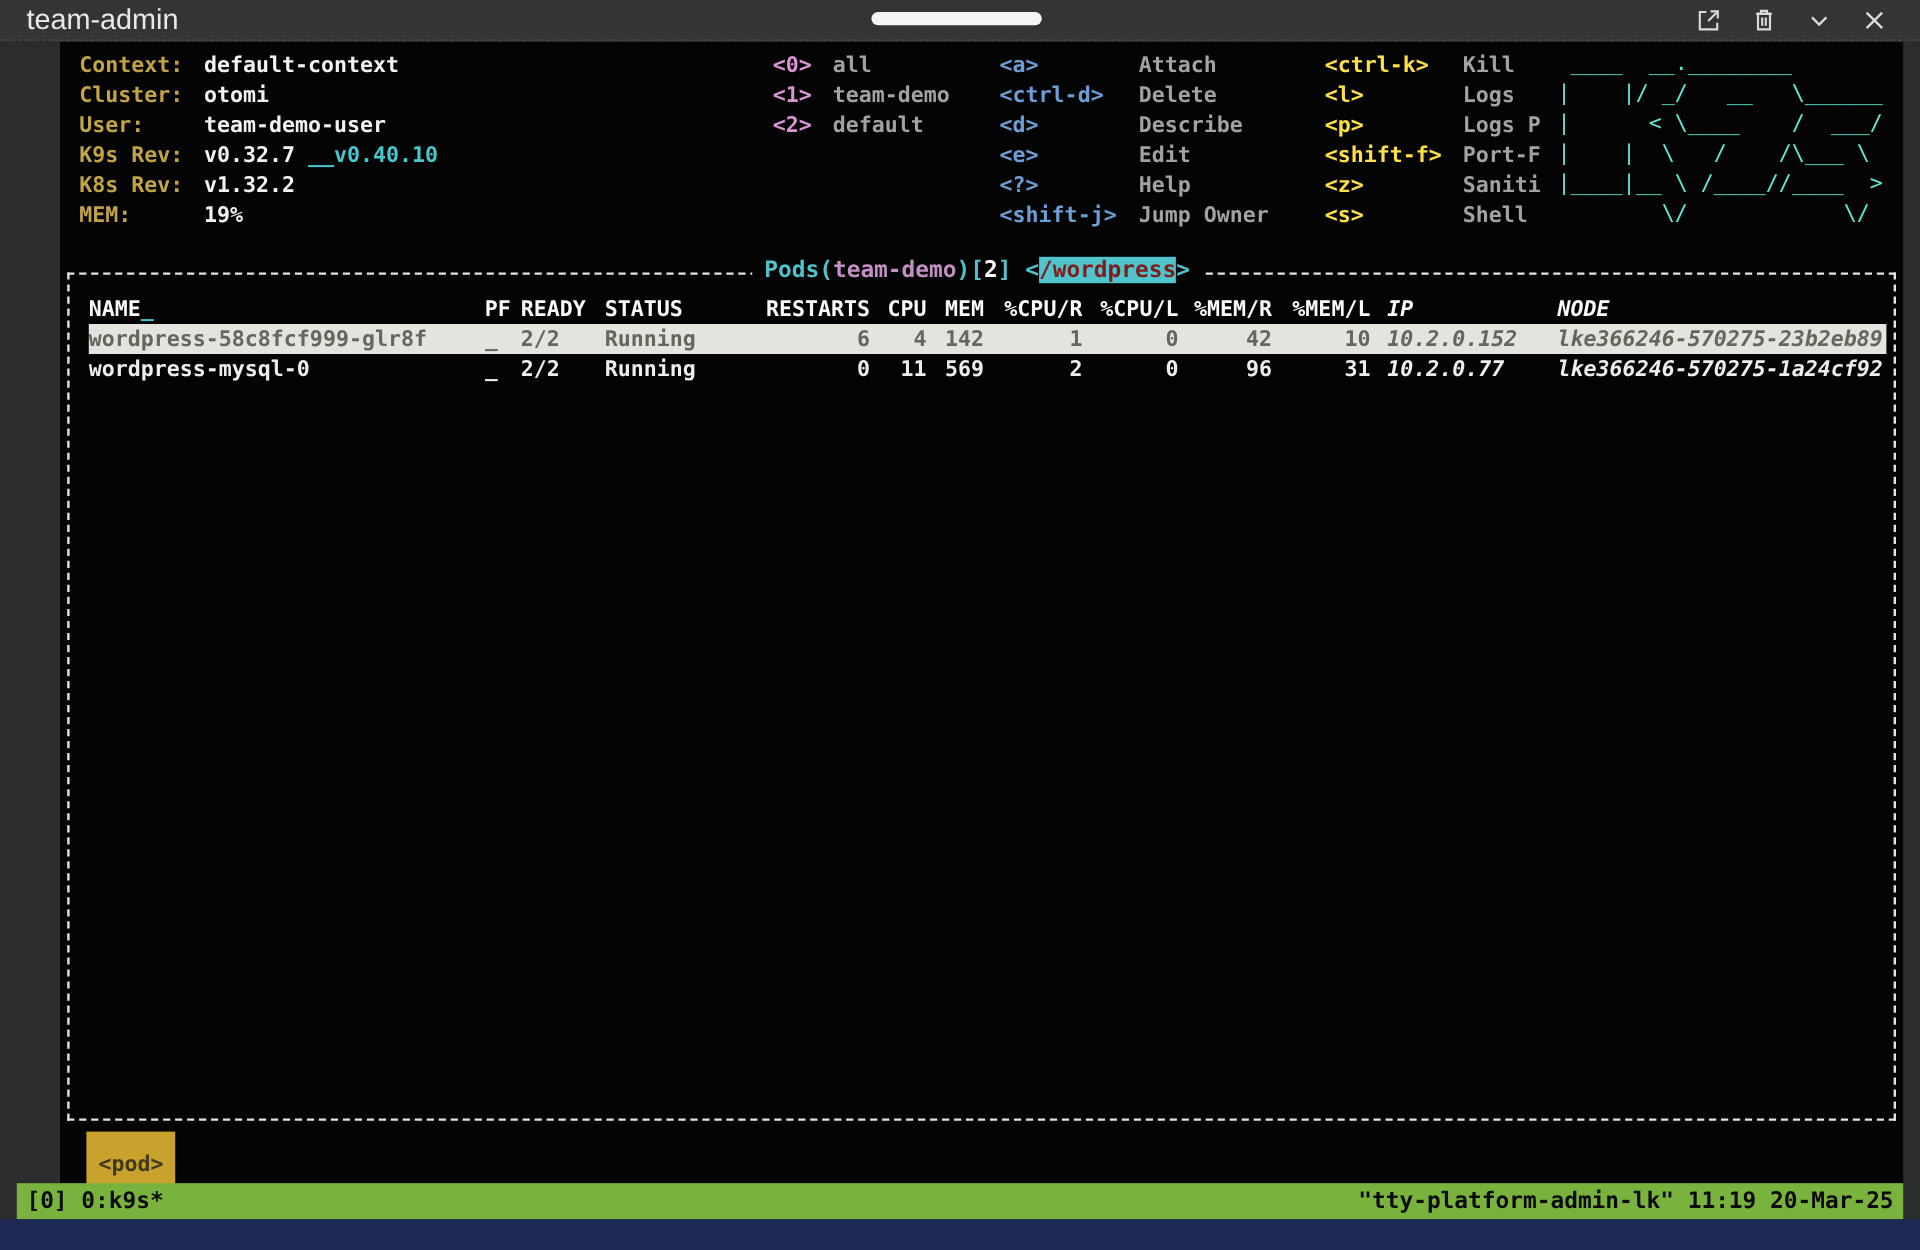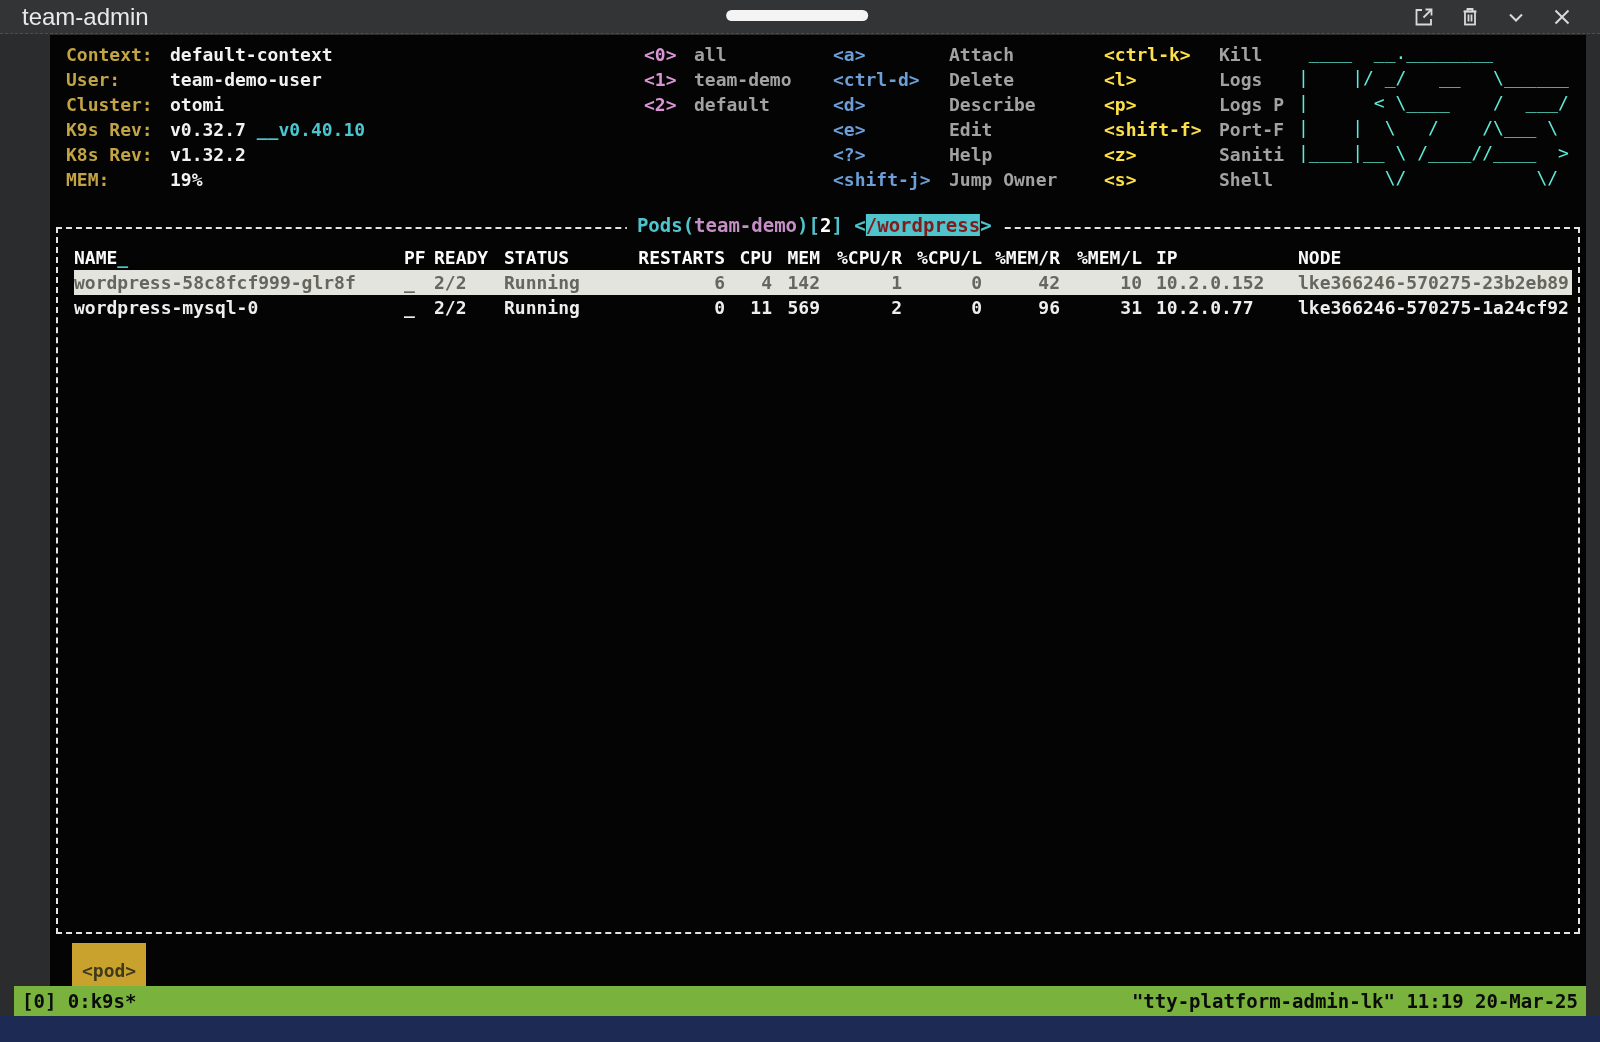--- a/index.html
+++ b/index.html
@@ -65,21 +65,21 @@
   .t-cyan { color:#4fc4cd; font-weight:bold; }
   .t-plum { color:#c48fc4; font-weight:bold; }
   .t-white { color:#ffffff; font-weight:bold; }
   .filter-chip { background:#4fc4cd; color:#7f1d1d; font-weight:bold; }
   .grid {
     display:grid; height:25px; line-height:25px; align-items:center;
     grid-template-columns:330px 30px 70px 105px 116px 47px 48px 82px 80px 78px 82px 142px 1fr;
   }
   .cell { white-space:pre; overflow:hidden; }
   .cell.r { text-align:right; }
-  .cell.pad { padding-left:14px; }
+  .cell.pad { padding-left:14px;font-style:italic; }
   .header-row .cell { color:#fafafa; }
   .sort-ind { color:#49c6ce; }
   .data-row { color:#ededed; }
   .data-row.sel { background:#e4e4df; color:#66665e; }
   
   .crumb-row { flex:none; height:52px; padding-top:9px; }
   .pod-badge {
     display:inline-block; margin-left:22px; background:#c9a22e; color:#403a1c;
     font-weight:bold; font-size:18px; line-height:26px; padding:15px 10px;
   }
@@ -119,22 +119,22 @@
         <path d="M5.5 5.5 L18.5 18.5 M18.5 5.5 L5.5 18.5"></path>
       </svg>
     </div>
   </div>
 
   <div class="terminal">
 
     <div class="term-header">
       <div class="info-col" id="cluster-info">
           <div class="info-row"><span class="info-label">Context:</span><span class="info-value">default-context</span></div>
+          <div class="info-row"><span class="info-label">Cluster:</span><span class="info-value">otomi</span></div>
           <div class="info-row"><span class="info-label">User:</span><span class="info-value">team-demo-user</span></div>
-          <div class="info-row"><span class="info-label">Cluster:</span><span class="info-value">otomi</span></div>
           <div class="info-row"><span class="info-label">K9s Rev:</span><span class="info-value">v0.32.7 </span><span class="info-extra">__v0.40.10</span></div>
           <div class="info-row"><span class="info-label">K8s Rev:</span><span class="info-value">v1.32.2</span></div>
           <div class="info-row"><span class="info-label">MEM:</span><span class="info-value">19%</span></div>
         </div>
       <div class="ns-col" id="ns-shortcuts">
           <div class="sc-row"><span class="sc-key">&lt;0&gt;</span><span class="sc-label">all</span></div>
           <div class="sc-row"><span class="sc-key">&lt;1&gt;</span><span class="sc-label">team-demo</span></div>
           <div class="sc-row"><span class="sc-key">&lt;2&gt;</span><span class="sc-label">default</span></div>
         </div>
       <div class="ac1-col" id="action-shortcuts-1">

